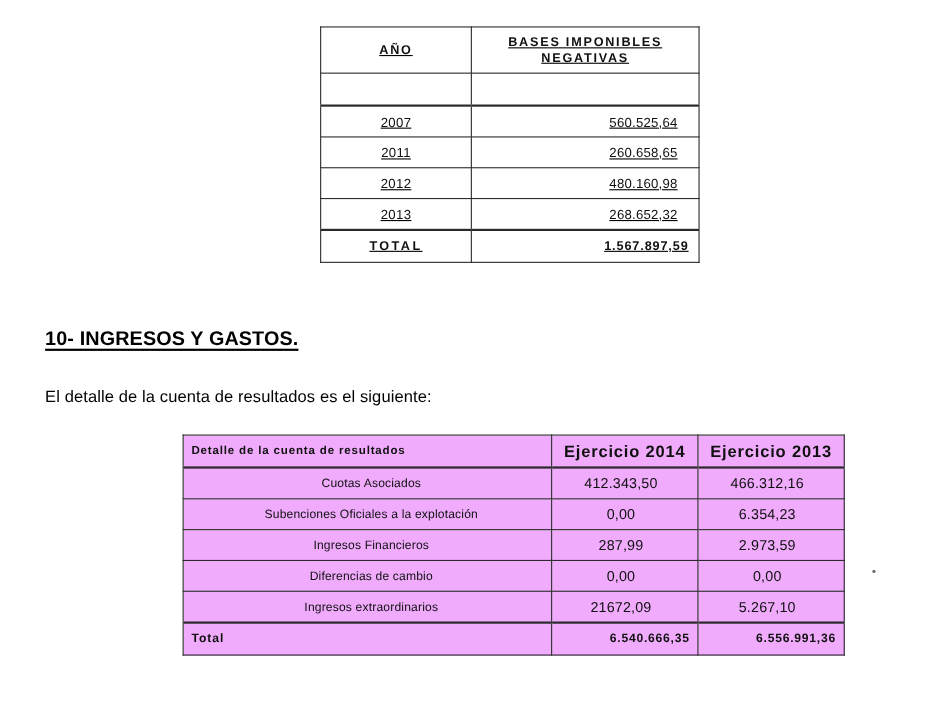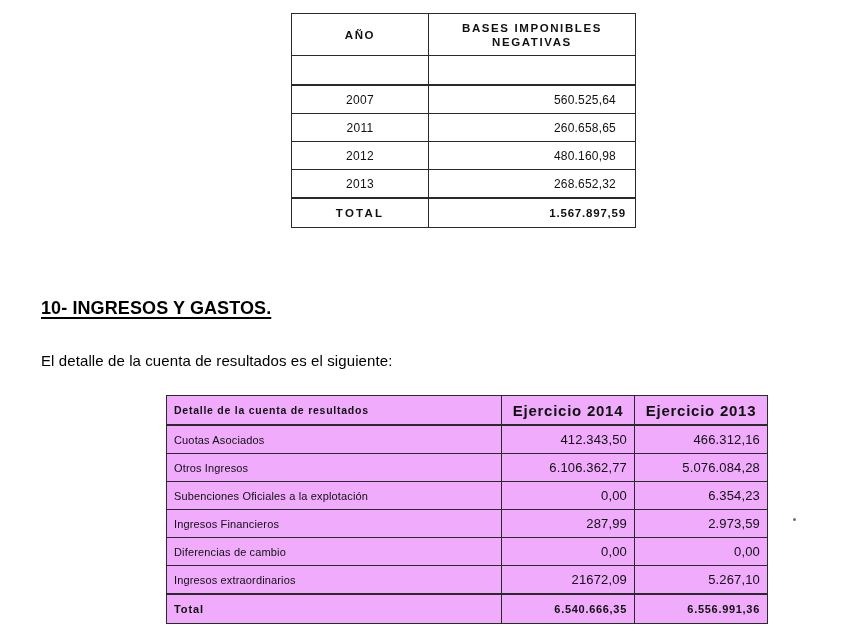--- a/index.html
+++ b/index.html
@@ -21,22 +21,23 @@
   .page {
     position: absolute;
     inset: 0;
     background: #ffffff;
   }
 
   
   .tbl1-wrap {
     position: absolute;
     left: 291px;
-    top: 13px;
+    top: 24px;
     width: 344px;
+    text-decoration: underline;
   }
   table.t1 {
     width: 344px;
     border-collapse: collapse;
     table-layout: fixed;
     font-size: 11.5px;
     color: #101010;
   }
   table.t1 td {
     border: 1px solid #2a2a2a;
@@ -147,21 +148,21 @@
     text-align: left;
     padding-left: 7px;
     letter-spacing: 0.75px;
     font-size: 10.5px;
   }
   .t2 .hdr-year {
     text-align: center;
     letter-spacing: 0.75px;
     font-size: 15px;
   }
-  .t2 .drow td { height: 27px; }
+  .t2 .drow td { height: 27px; text-align: center; }
   .t2 .desccell {
     text-align: left;
     padding-left: 7px;
     font-size: 11px;
     letter-spacing: 0.15px;
   }
   .t2 .numcell {
     text-align: right;
     padding-right: 7px;
     font-size: 13px;
@@ -256,25 +257,20 @@
           <td class="hdr-year">Ejercicio 2014</td>
           <td class="hdr-year">Ejercicio 2013</td>
         </tr>
 
         <tr class="drow">
           <td class="desccell">Cuotas Asociados</td>
           <td class="numcell">412.343,50</td>
           <td class="numcell">466.312,16</td>
         </tr>
         <tr class="drow">
-          <td class="desccell">Otros Ingresos</td>
-          <td class="numcell">6.106.362,77</td>
-          <td class="numcell">5.076.084,28</td>
-        </tr>
-        <tr class="drow">
           <td class="desccell">Subenciones Oficiales a la explotación</td>
           <td class="numcell">0,00</td>
           <td class="numcell">6.354,23</td>
         </tr>
         <tr class="drow">
           <td class="desccell">Ingresos Financieros</td>
           <td class="numcell">287,99</td>
           <td class="numcell">2.973,59</td>
         </tr>
         <tr class="drow">

